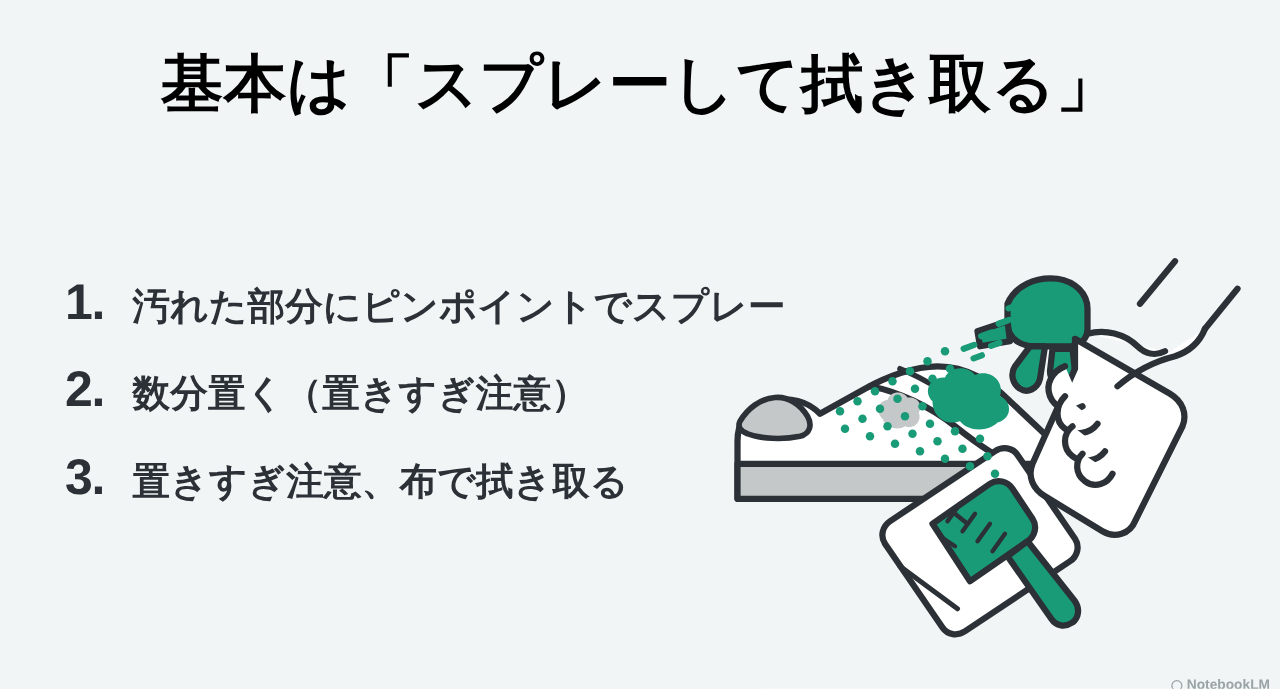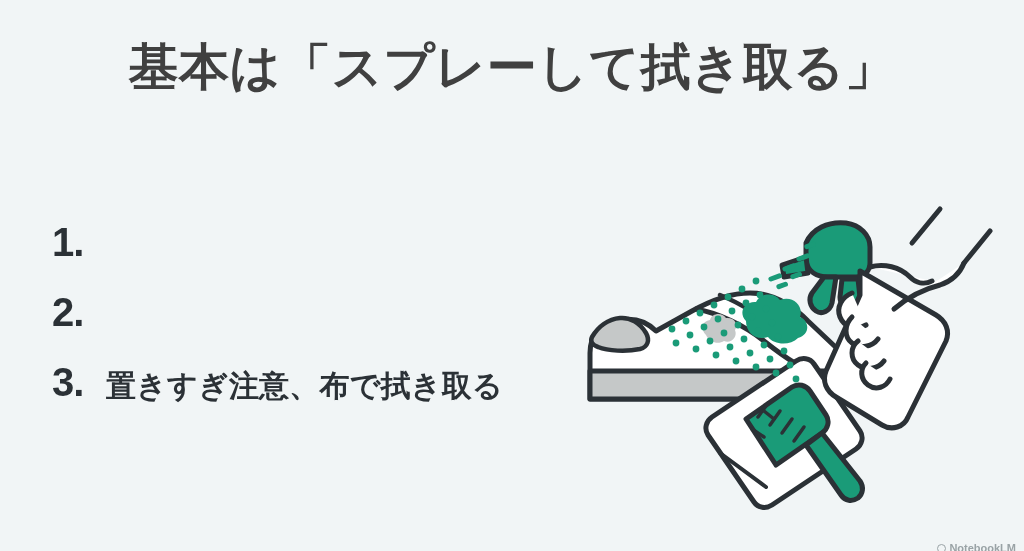--- a/index.html
+++ b/index.html
@@ -22,21 +22,21 @@
   .slide-title {
     position: absolute;
     left: 0;
     top: 36px;
     width: 1024px;
     text-align: center;
     font-size: 50px;
     line-height: 62px;
     font-weight: 700;
     letter-spacing: 0.5px;
-    color: #404040;
+    color: #000000;
     white-space: nowrap;
   }
   .steps {
     position: absolute;
     left: 52px;
     top: 222px;
     width: 600px;
   }
   .step-row {
     display: flex;
@@ -93,24 +93,26 @@
 <body>
 
 <div class="slide">
 
   <div class="slide-title">基本は「スプレーして拭き取る」</div>
 
   <div class="steps">
 
     <div class="step-row">
       <span class="step-num">1.</span>
+      <span class="step-text">汚れた部分にピンポイントでスプレー</span>
     </div>
 
     <div class="step-row">
       <span class="step-num">2.</span>
+      <span class="step-text">数分置く（置きすぎ注意）</span>
     </div>
 
     <div class="step-row">
       <span class="step-num">3.</span>
       <span class="step-text">置きすぎ注意、布で拭き取る</span>
     </div>
 
   </div>
 
   <div class="illustration">

